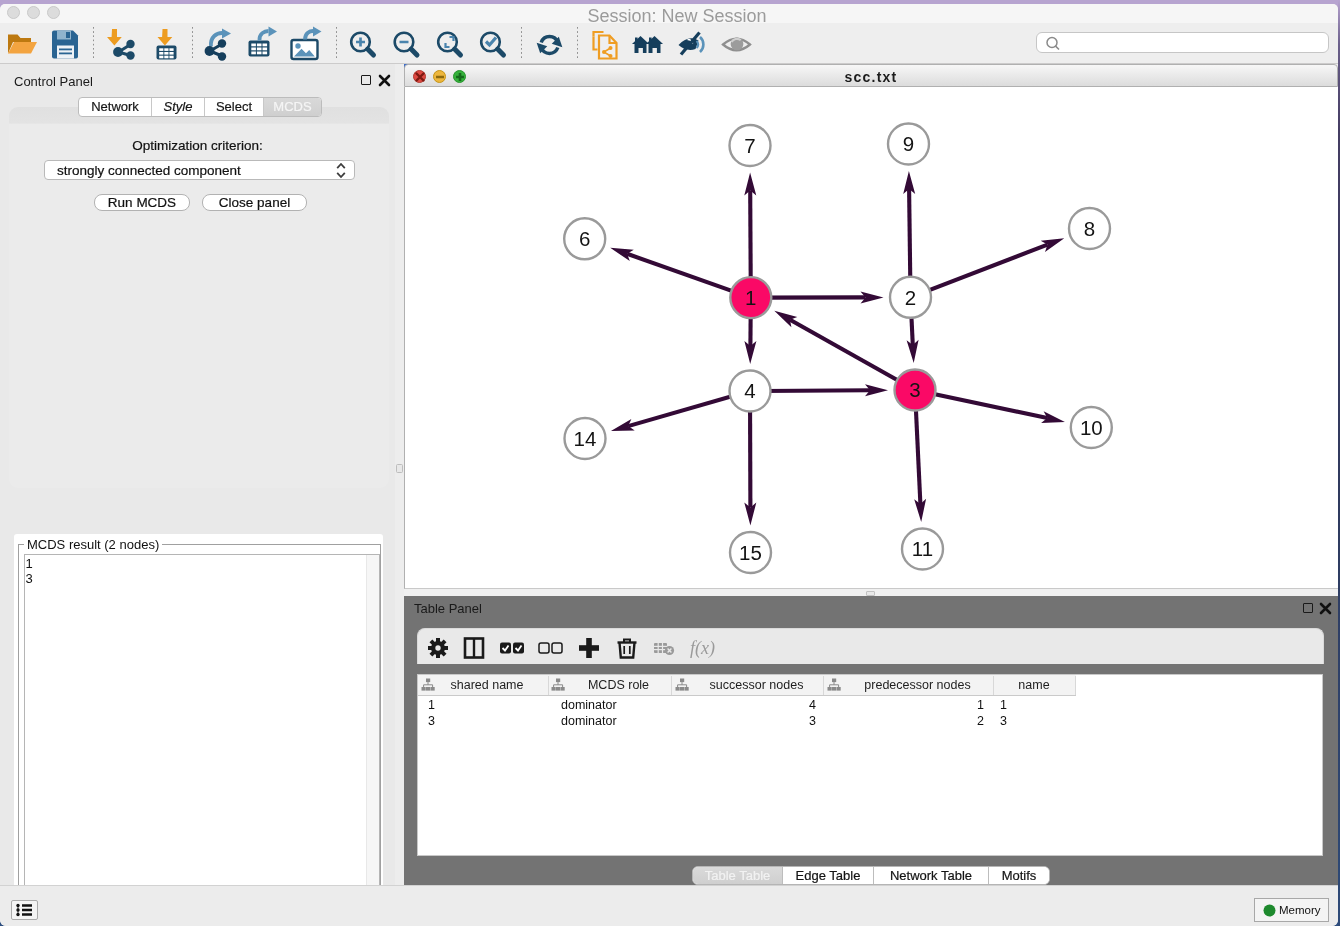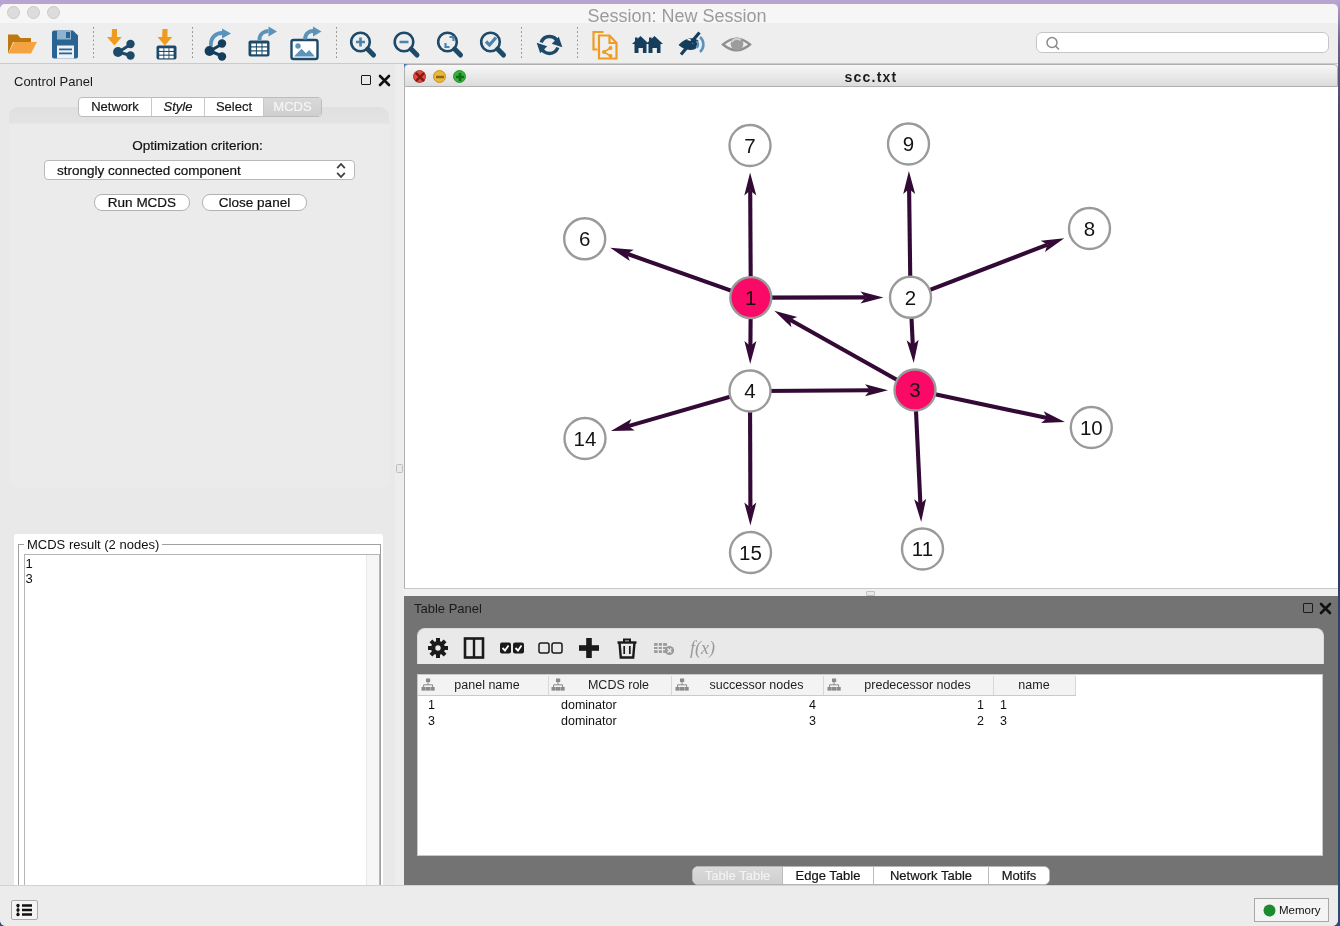--- a/index.html
+++ b/index.html
@@ -396,21 +396,21 @@
           <text x="272" y="25" font-family="Liberation Serif, serif" font-style="italic" font-size="18" fill="#9a9a9a">f(x)</text>
         </svg>
       </div>
       <div id="tbl">
         <div id="tblhead">
           <div class="hsep" style="left:129.5px;"></div>
           <div class="hsep" style="left:253px;"></div>
           <div class="hsep" style="left:405px;"></div>
           <div class="hsep" style="left:575px;"></div>
           <div class="hsep" style="left:657px;"></div>
-          <div class="hlbl" style="left:8px;width:122px;text-align:center;">panel name</div>
+          <div class="hlbl" style="left:8px;width:122px;text-align:center;">shared name</div>
           <div class="hlbl" style="left:148px;width:105px;text-align:center;">MCDS role</div>
           <div class="hlbl" style="left:272px;width:133px;text-align:center;">successor nodes</div>
           <div class="hlbl" style="left:424px;width:151px;text-align:center;">predecessor nodes</div>
           <div class="hlbl" style="left:575px;width:82px;text-align:center;">name</div>
           <svg id="sorticons" width="672" height="21" style="position:absolute;left:0;top:0;">
             <g id="si1" transform="translate(10,0)">
               <g fill="#8a8a8a">
                 <rect x="-2" y="3.5" width="4.2" height="3.6"></rect>
                 <rect x="-6.5" y="12" width="4.2" height="3.6"></rect>
                 <rect x="-2" y="12" width="4.2" height="3.6"></rect>

